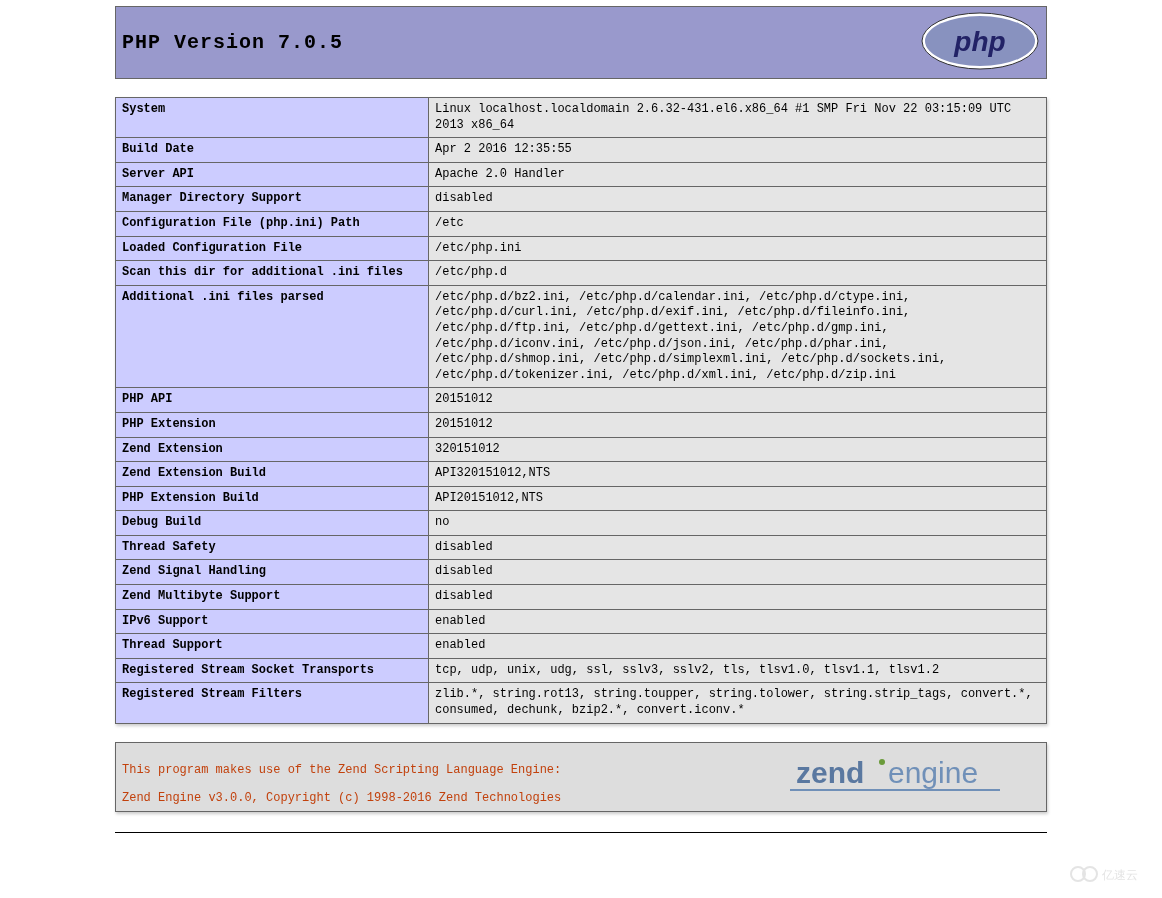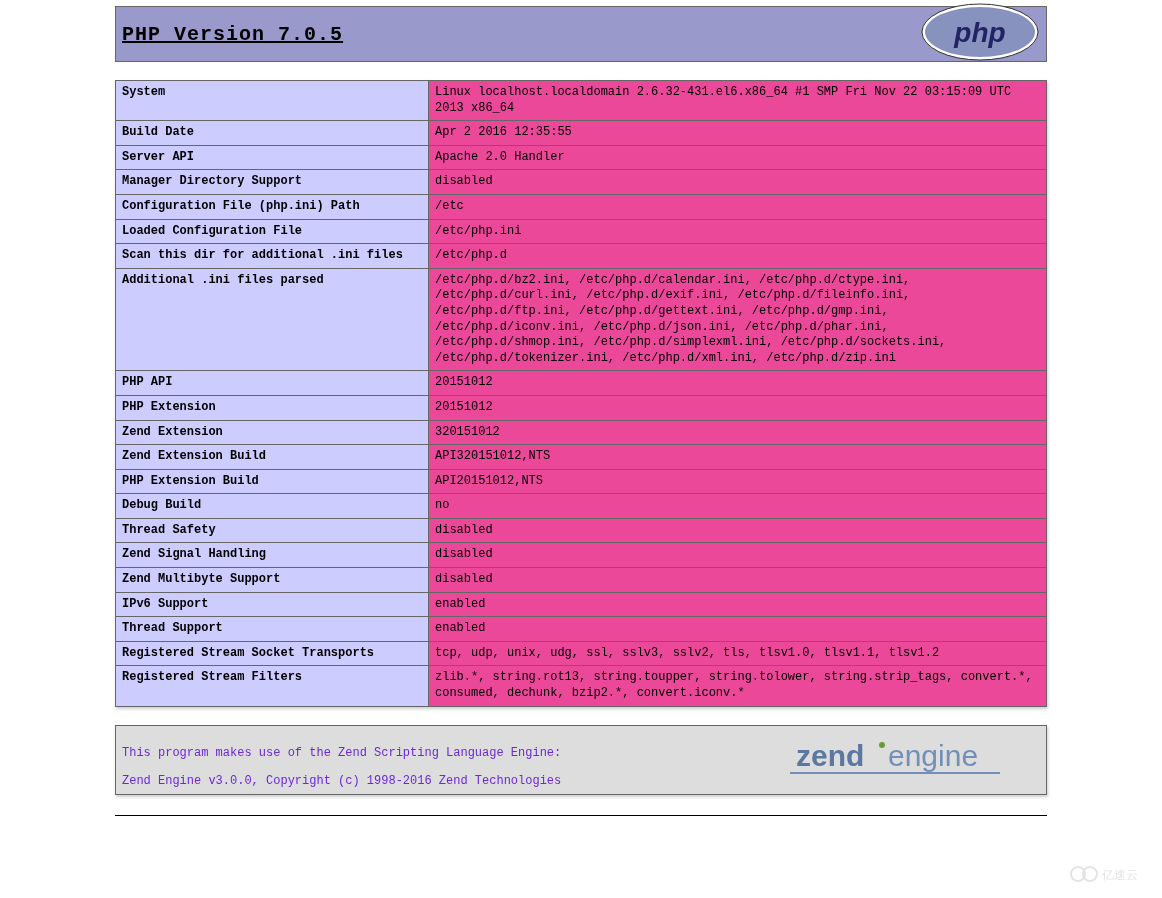--- a/index.html
+++ b/index.html
@@ -14,23 +14,22 @@
   margin: 0 auto;
   padding-top: 6px;
 }
 .header-box {
   background: #9999cc;
   border: 1px solid #666;
   display: flex;
   align-items: center;
   justify-content: space-between;
   padding: 0 6px 0 6px;
-  height: 56px;
+  height: 73px;
   box-sizing: border-box;
-  text-decoration: underline;
 }
 .header-title {
   font-family: "Courier New", monospace;
   font-weight: bold;
   font-size: 20px;
   color: #000;
   letter-spacing: 1px;
 }
 .php-logo {
   width: 120px;
@@ -49,40 +48,40 @@
   vertical-align: top;
   line-height: 1.3;
 }
 table.info td.e {
   background: #ccccff;
   font-weight: bold;
   width: 300px;
   color: #000;
 }
 table.info td.v {
-  background: #ec4899;
+  background: #e5e5e5;
   color: #000;
   word-wrap: break-word;
   max-width: 620px;
 }
 .zend-box {
   border: 1px solid #666;
   background: #dddddd;
   margin-top: 18px;
   padding: 6px 6px;
   display: flex;
   justify-content: space-between;
   align-items: flex-start;
   box-shadow: 1px 2px 3px #ccc;
 }
 .zend-text {
   font-family: "Courier New", monospace;
   font-size: 12px;
   white-space: pre-line;
-  color: #6d28d9;
+  color: #c2410c;
 }
 .zend-logo {
   width: 250px;
   height: 48px;
 }
 hr.sep {
   border: none;
   border-top: 1px solid #000;
   margin: 20px 0 12px 0;
 }

